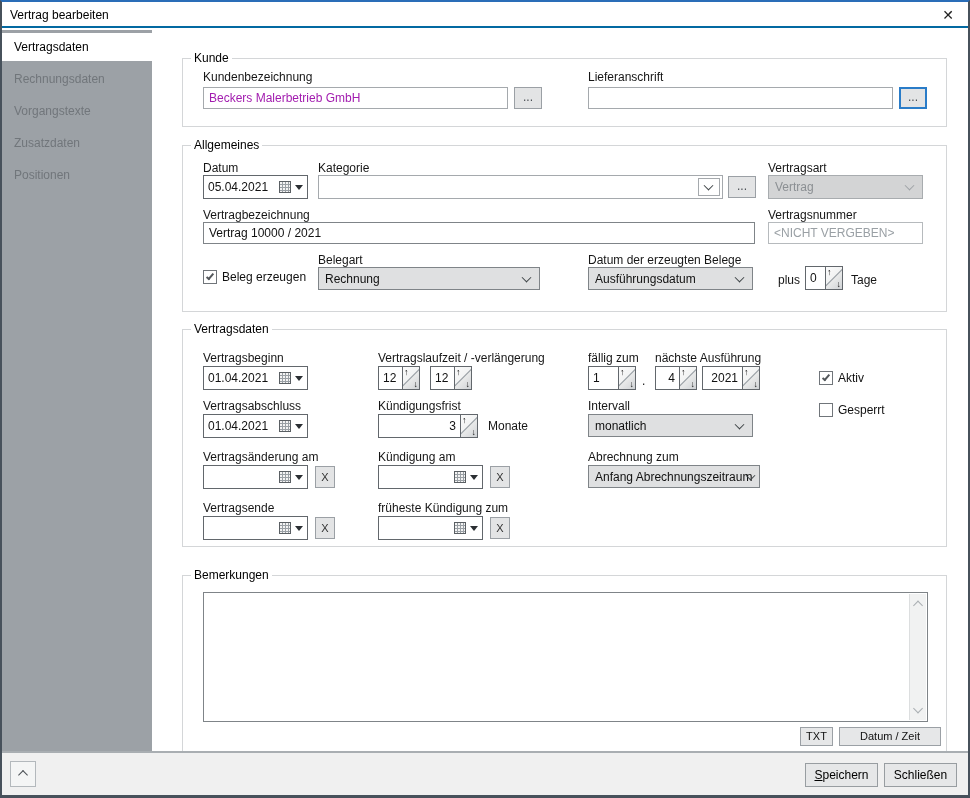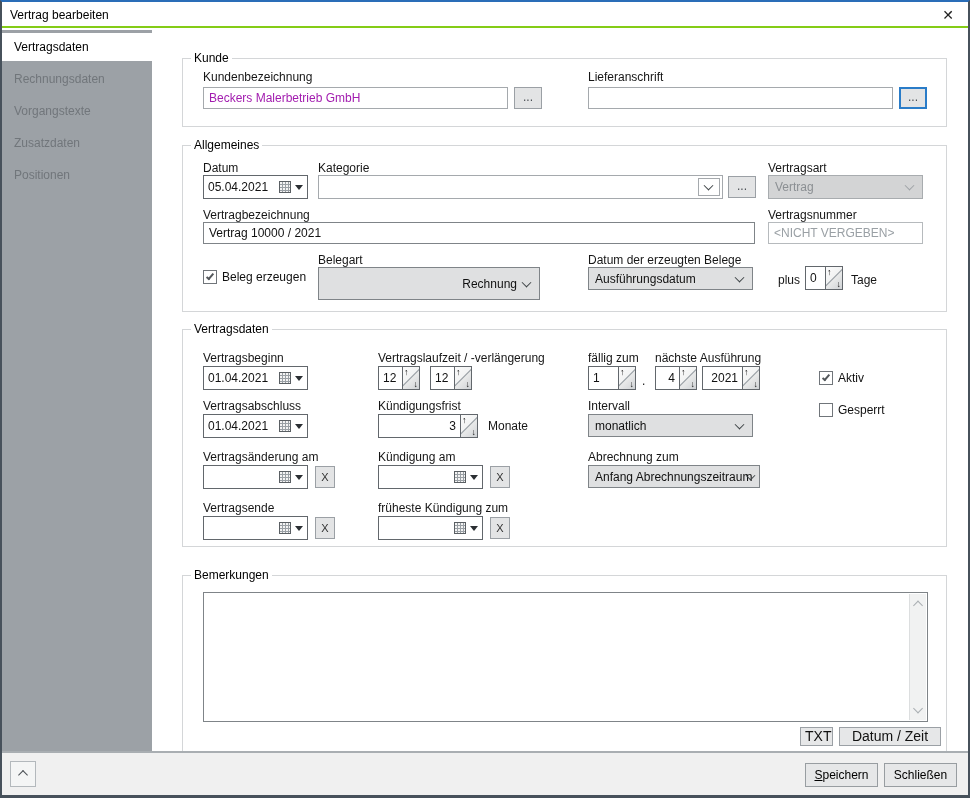--- a/index.html
+++ b/index.html
@@ -1,20 +1,20 @@
 <!DOCTYPE html>
 <html><head>
 <meta charset="utf-8">
 <style>
   html,body{margin:0;padding:0;background:#e9e9e9;font-family:"Liberation Sans",sans-serif;}
   *{box-sizing:border-box;}
   .window{position:relative;width:970px;height:798px;background:#fff;
     border-top:2px solid #2a6db8;border-left:2px solid #47515b;border-right:2px solid #47515b;border-bottom:3px solid #47515b;
     font-size:12px;color:#111;overflow:hidden;}
-  .titlebar{position:absolute;top:0;left:0;right:0;height:26px;background:#fff;border-bottom:2px solid #84cc16;}
+  .titlebar{position:absolute;top:0;left:0;right:0;height:26px;background:#fff;border-bottom:2px solid #0369a1;}
   .titlebar .title{position:absolute;left:8px;top:6px;font-size:12px;color:#000;}
   .close-btn{position:absolute;right:10px;top:3px;width:20px;height:20px;text-align:center;line-height:20px;font-size:14px;color:#222;cursor:default;}
   .sidebar{position:absolute;top:28px;left:0;width:150px;bottom:44px;background:#9ca1a6;}
   .tab{position:absolute;left:0;width:150px;height:28px;line-height:28px;padding-left:12px;color:#71767b;cursor:default;white-space:nowrap;}
   .tab.active{background:#fff;color:#000;}
   .content{position:absolute;top:28px;left:150px;right:0;bottom:44px;background:#fff;}
   .groupbox{position:absolute;border:1px solid #d4d6d8;background:#fff;}
   .gb-title{position:absolute;top:-8px;left:8px;background:#fff;padding:0 3px;font-size:12px;color:#000;white-space:nowrap;}
   .lbl{position:absolute;font-size:12px;color:#161616;white-space:nowrap;}
   .tinput{position:absolute;height:22px;border:1px solid #a5a9ad;background:#fff;display:flex;align-items:center;padding:0 5px;font-size:12px;overflow:hidden;white-space:nowrap;}
@@ -44,21 +44,21 @@
   .spin-btn .su{position:absolute;top:0px;left:1px;font-size:9px;font-weight:bold;color:#111;line-height:10px;}
   .spin-btn .sd{position:absolute;bottom:0px;right:1px;font-size:9px;font-weight:bold;color:#111;line-height:10px;}
   .cbrow{position:absolute;display:flex;align-items:center;cursor:default;}
   .cb{width:14px;height:14px;border:1px solid #70757a;background:#fff;position:relative;margin-right:5px;flex:none;}
   .cb .mark{position:absolute;left:2px;top:3px;width:8px;height:4px;border-left:2px solid #53575b;border-bottom:2px solid #53575b;transform:rotate(-50deg);}
   .memo{position:absolute;border:1px solid #7f8488;background:#fff;}
   .memo .sb{position:absolute;top:1px;right:1px;bottom:1px;width:17px;background:#f1f2f2;border-left:1px solid #dcdedf;}
   .sb .sa{position:absolute;left:50%;width:7px;height:7px;border-right:1.5px solid #a9aeb2;border-bottom:1.5px solid #a9aeb2;}
   .sb .sa.up{top:8px;transform:translateX(-50%) rotate(-135deg);}
   .sb .sa.dn{bottom:8px;transform:translateX(-50%) rotate(45deg);}
-  .smallbtn{position:absolute;height:19px;background:#e6e7e8;border:1px solid #9ba0a5;text-align:center;font-size:14px;line-height:17px;color:#111;padding:0 4px;cursor:default;}
+  .smallbtn{position:absolute;height:19px;background:#e6e7e8;border:1px solid #9ba0a5;text-align:center;font-size:11px;line-height:17px;color:#111;padding:0 4px;cursor:default;}
   .footer{position:absolute;left:0;right:0;bottom:0;height:44px;background:#f0f0f0;border-top:2px solid #a9aeb2;}
   .upbtn{position:absolute;left:8px;top:8px;width:26px;height:26px;background:#f4f5f5;border:1px solid #b3b8bc;cursor:default;}
   .upbtn .sa{position:absolute;left:50%;top:55%;width:7px;height:7px;border-right:1.5px solid #4a4f54;border-bottom:1.5px solid #4a4f54;transform:translate(-50%,-50%) rotate(-135deg);}
   .btn{position:absolute;top:10px;width:73px;height:24px;background:#e6e7e8;border:1px solid #989da1;text-align:center;line-height:22px;font-size:12px;color:#000;cursor:default;}
   .btn .mn{text-decoration:underline;}
 </style>
 </head>
 <body>
 
 <div class="window">
@@ -126,21 +126,21 @@
         <span>&lt;NICHT VERGEBEN&gt;</span>
       </div>
 
       <span class="lbl" style="left:135px;top:107px;">Belegart</span>
       <div class="cbrow" style="left:20px;top:124px;">
         <span class="cb">
             <span class="mark"></span>
           </span>
         <span>Beleg erzeugen</span>
       </div>
-      <div class="combo" style="left:135px;top:121px;width:222px;height:33px;justify-content:flex-end;">
+      <div class="combo" style="left:135px;top:121px;width:222px;height:23px;">
         <span>Rechnung</span>
         <span class="chev"></span>
       </div>
       <span class="lbl" style="left:405px;top:107px;">Datum der erzeugten Belege</span>
       <div class="combo" style="left:405px;top:121px;width:165px;height:23px;">
         <span>Ausführungsdatum</span>
         <span class="chev"></span>
       </div>
       <span class="lbl" style="left:595px;top:127px;">plus</span>
       <div class="spin" style="left:622px;top:120px;width:38px;">

